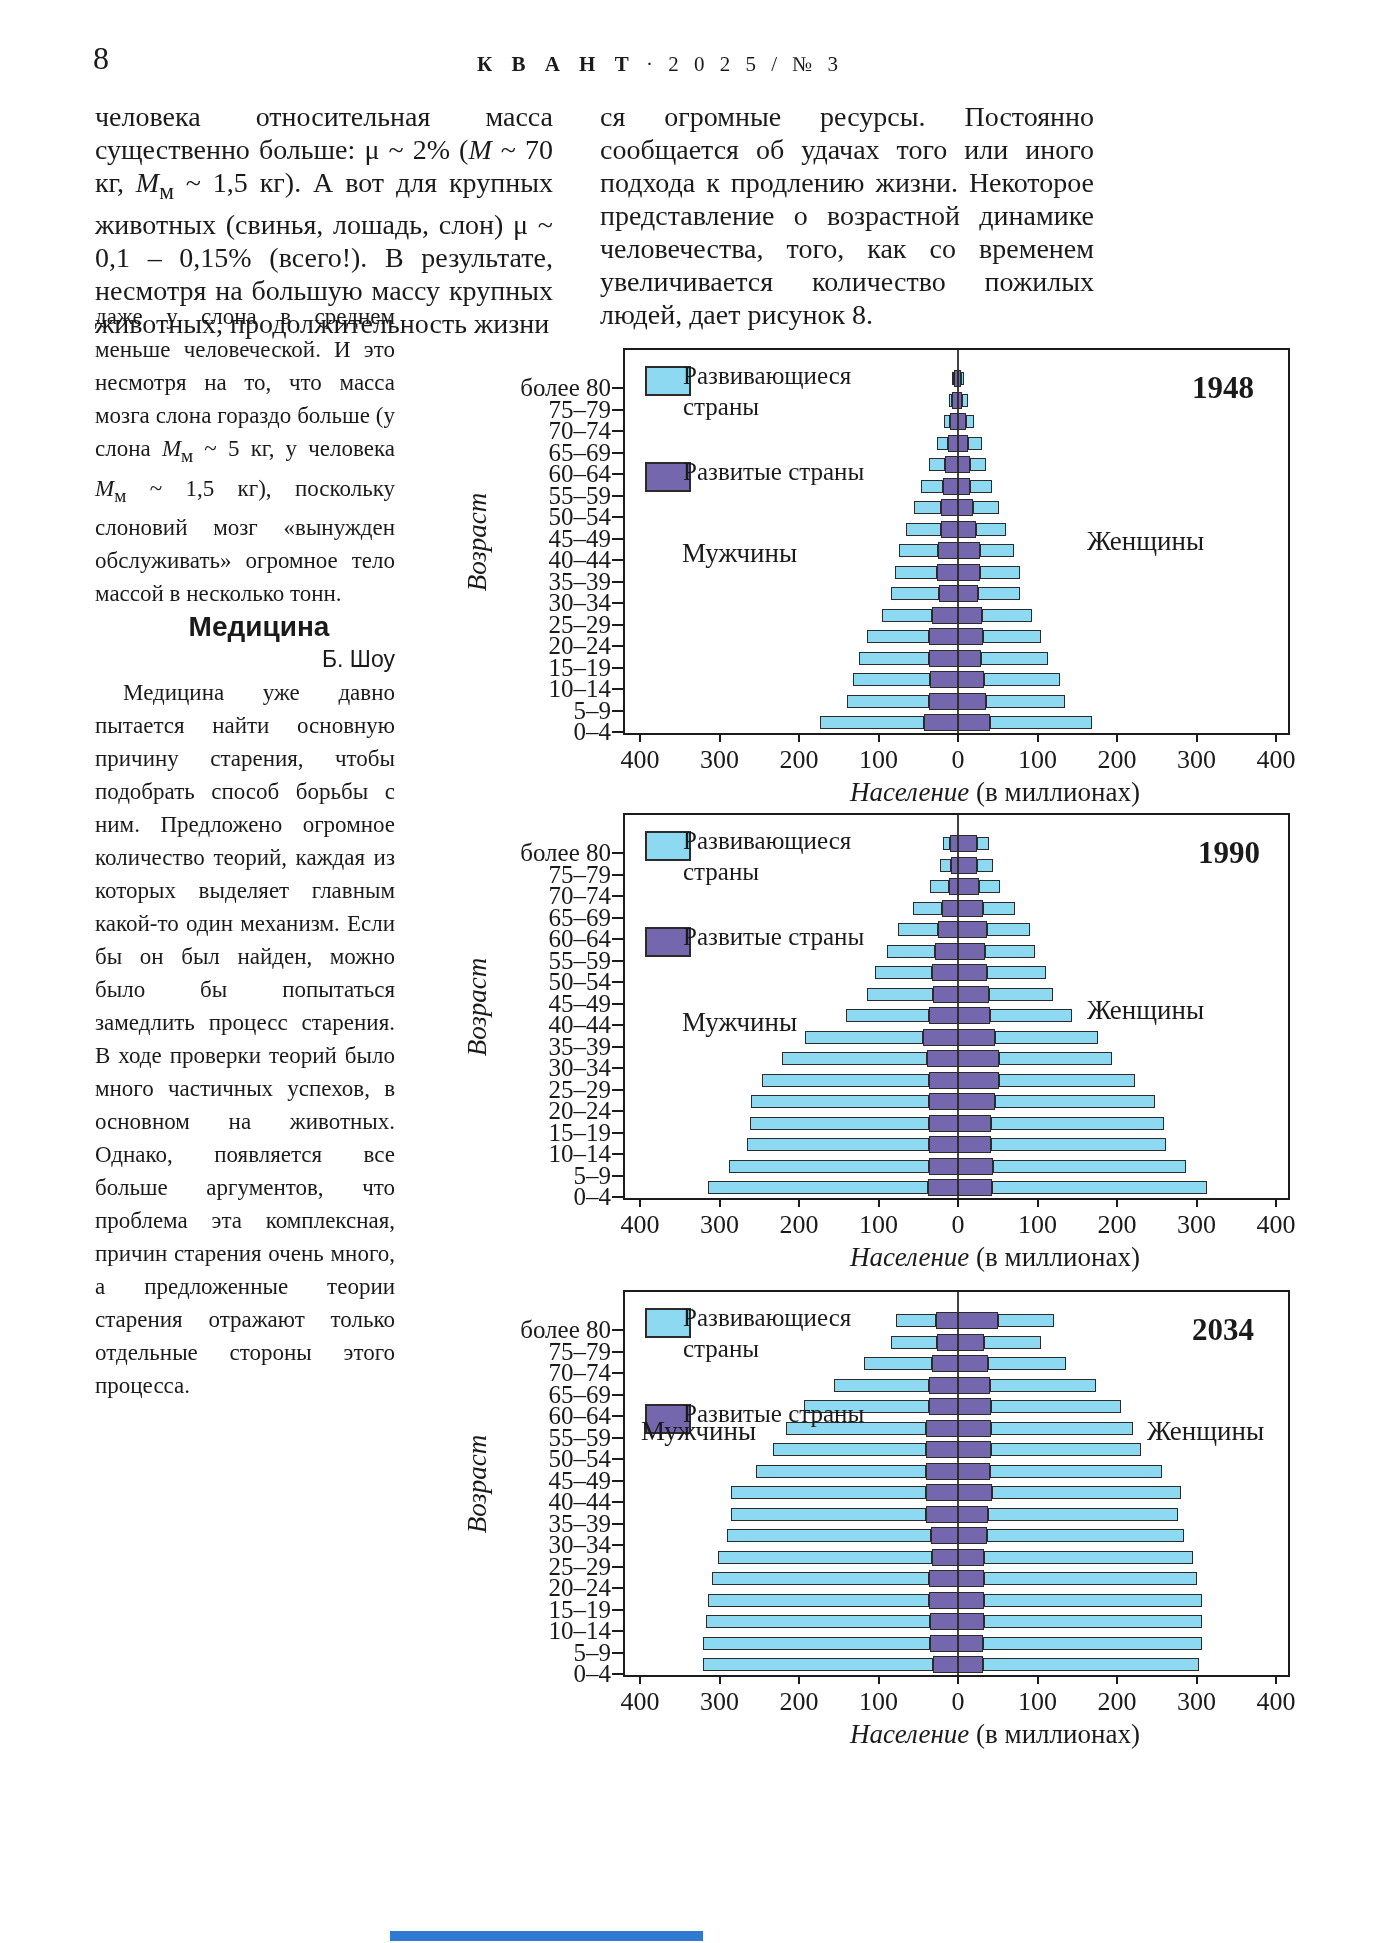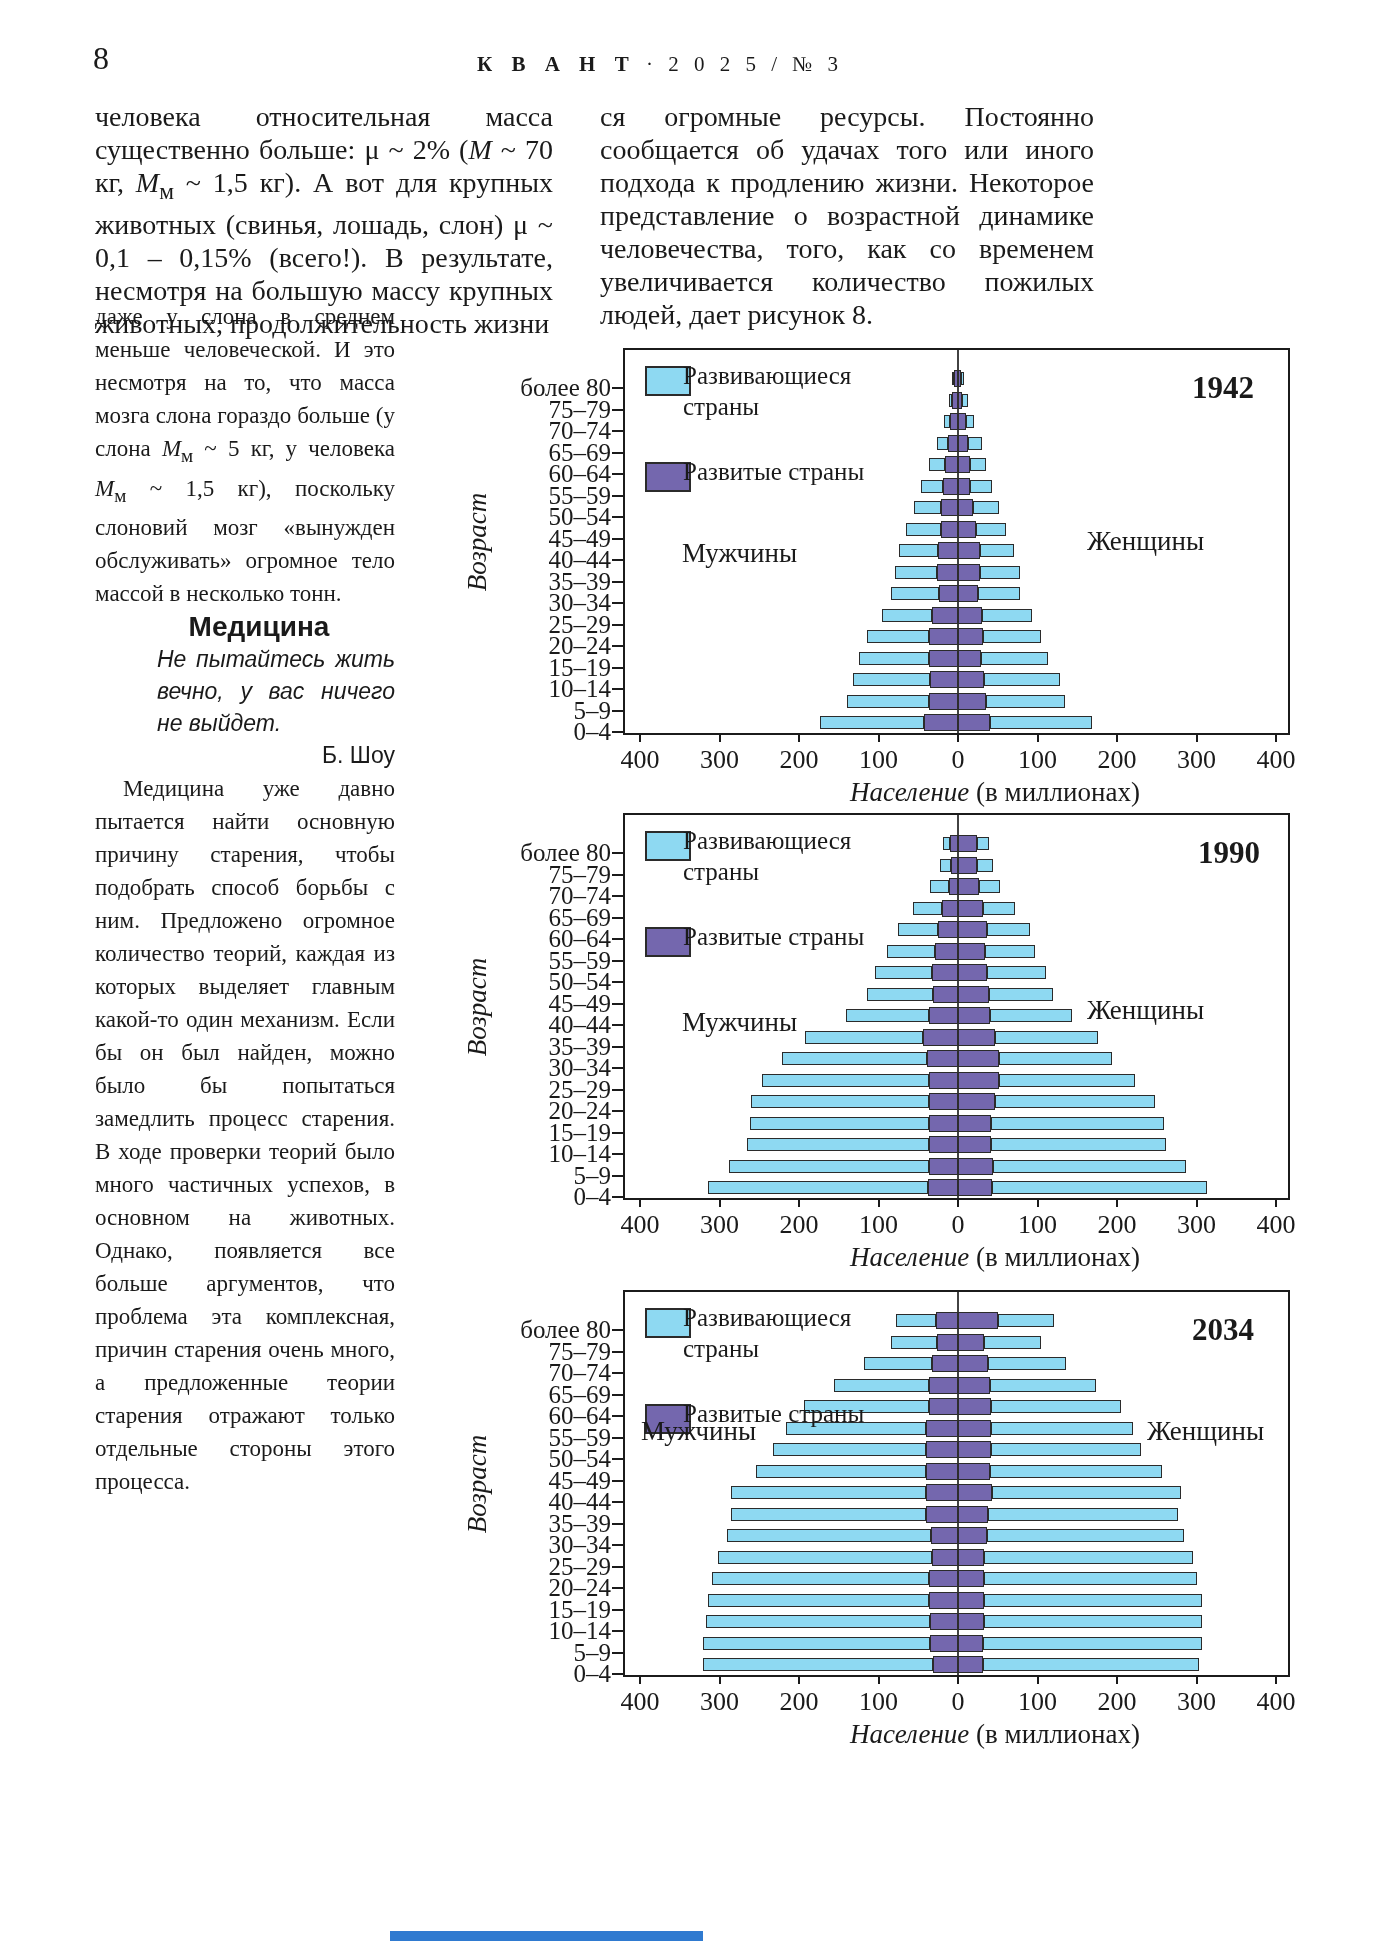--- a/index.html
+++ b/index.html
@@ -54,32 +54,31 @@
     <span>2 0 2 5 / № 3</span>
   </div>
 
   <div class="abs coltext" style="left:95px;top:100px;width:458px;">человека относительная масса существенно больше: μ ~ 2% (<i>M</i> ~ 70 кг, <i>M</i><sub>м</sub> ~ 1,5 кг). А вот для крупных животных (свинья, лошадь, слон) μ ~ 0,1 – 0,15% (всего!). В результате, несмотря на большую массу крупных животных, продолжительность жизни</div>
 
   <div class="abs coltext" style="left:600px;top:100px;width:494px;">ся огромные ресурсы. Постоянно сообщается об удачах того или иного подхода к продлению жизни. Некоторое представление о возрастной динамике человечества, того, как со временем увеличивается количество пожилых людей, дает рисунок 8.</div>
 
   <div class="abs colnarrow" style="left:95px;top:300px;width:300px;">
     <p class="noindent">даже у слона в среднем меньше человеческой. И это несмотря на то, что масса мозга слона гораздо больше (у слона <i>M</i><sub>м</sub> ~ 5 кг, у человека <i>M</i><sub>м</sub> ~ 1,5 кг), поскольку слоновий мозг «вынужден обслуживать» огромное тело массой в несколько тонн.</p>
     <p class="sect-head">Медицина</p>
-    <div class="epigraph">Не пытайтесь жить вечно, у вас ничего не выйдет.</div>
     <p class="epi-author">Б. Шоу</p>
     <p>Медицина уже давно пытается найти основную причину старения, чтобы подобрать способ борьбы с ним. Предложено огромное количество теорий, каждая из которых выделяет главным какой-то один механизм. Если бы он был найден, можно было бы попытаться замедлить процесс старения. В ходе проверки теорий было много частичных успехов, в основном на животных. Однако, появляется все больше аргументов, что проблема эта комплексная, причин старения очень много, а предложенные теории старения отражают только отдельные стороны этого процесса.</p>
   </div>
 
   <div class="chartbox" style="top:348px;">
     <div class="ytitle">Возраст</div>
     <div class="legend-swatch" style="left: 20px; top: 16px; background: rgb(142, 217, 242);"></div>
     <div class="legend-label" style="left:58px;top:10px;">Развивающиеся страны</div>
     <div class="legend-swatch" style="left: 20px; top: 112px; background: rgb(116, 103, 174);"></div>
     <div class="legend-label" style="left:58px;top:106px;">Развитые страны</div>
-    <div class="year-label" style="right:34px;top:20px;">1942</div>
+    <div class="year-label" style="right:34px;top:20px;">1948</div>
     <div class="sex-label" style="left:57px;top:188px;">Мужчины</div>
     <div class="sex-label" style="left:462px;top:176px;">Женщины</div>
     <div class="yaxis-labels">
         <div class="age-label" style="top: 368px;">0–4</div>
         <div class="age-label" style="top: 346.5px;">5–9</div>
         <div class="age-label" style="top: 325px;">10–14</div>
         <div class="age-label" style="top: 303.5px;">15–19</div>
         <div class="age-label" style="top: 282px;">20–24</div>
         <div class="age-label" style="top: 260.5px;">25–29</div>
         <div class="age-label" style="top: 239px;">30–34</div>

